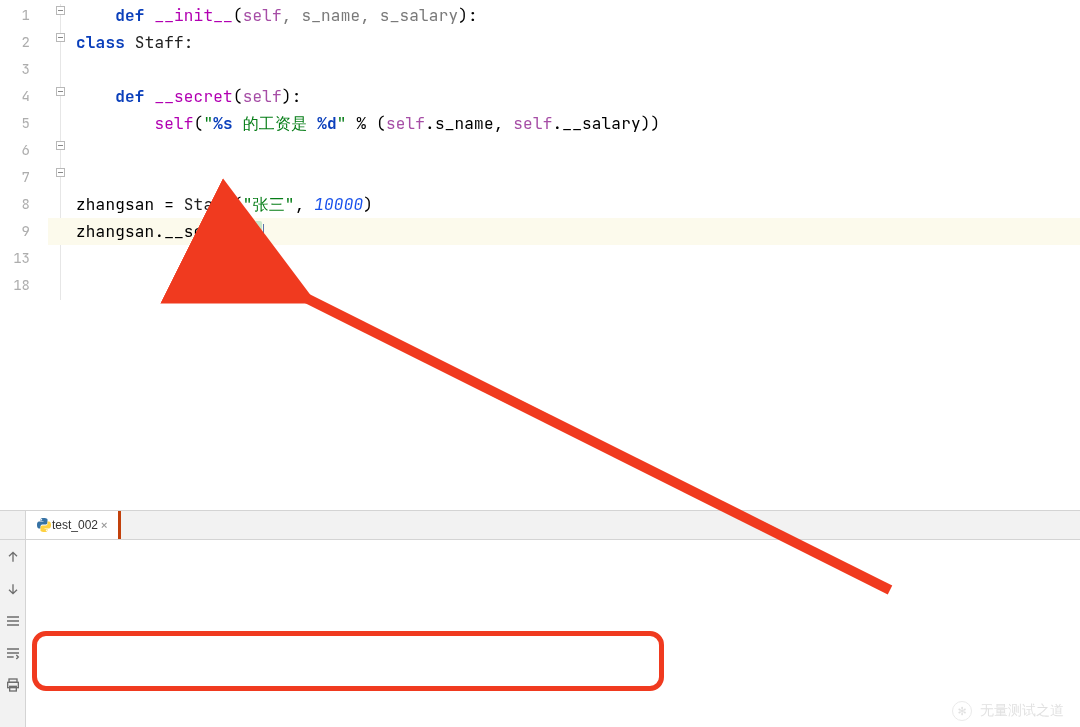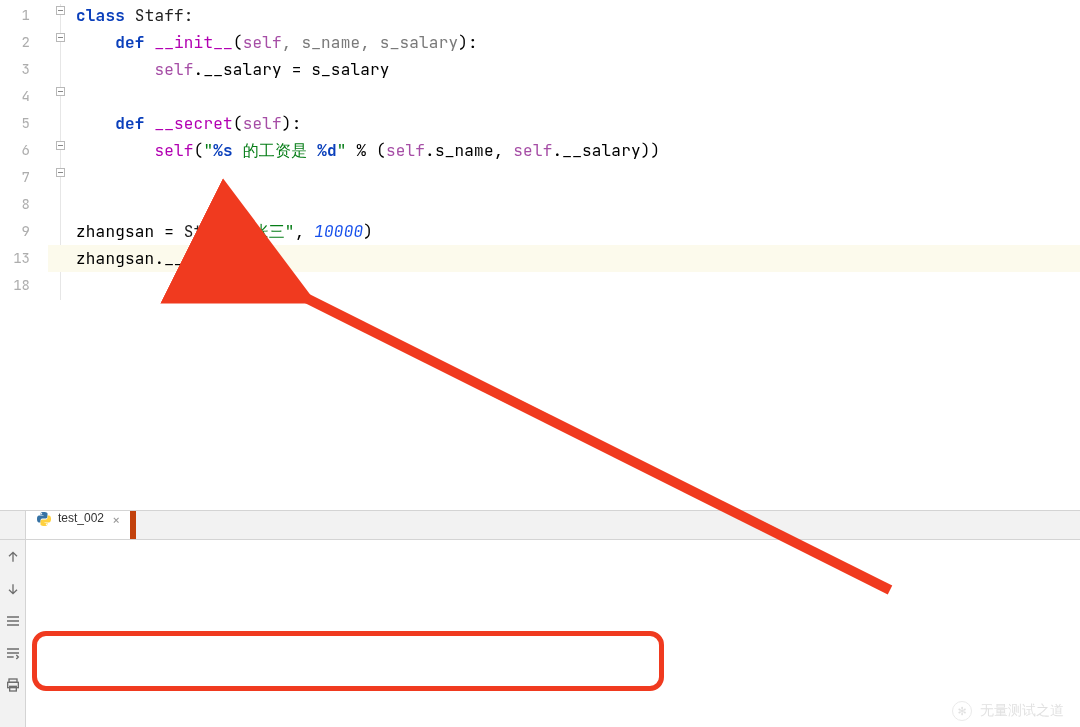--- a/index.html
+++ b/index.html
@@ -23,21 +23,21 @@
 .self { color:#a64ea6; }
 .op { color:#222; }
 .str { color:#067d17; }
 .strfmt { color:#0a3fbb; font-weight:600; }
 .num { color:#1750eb;font-style:italic; }
 .caret { display:inline-block; width:1px; height:18px; background:#5974ab; vertical-align:middle; margin-left:1px; }
 .paren-hl { background:#c8e6c9; border-radius:2px; }
 
 .tabs-bar { flex:0 0 30px; background:#f2f2f2; border-top:1px solid #d4d4d4; border-bottom:1px solid #d4d4d4; display:flex; align-items:stretch; }
 .tabs-left-gutter { width:26px; border-right:1px solid #d4d4d4; }
-.run-tab { display:flex; align-items:flex-start; gap:6px; padding:0 10px; background:#fff; border-right:6px solid #c2410c; }
+.run-tab { display:flex; align-items:center; padding:0 10px; background:#fff; border-right:3px solid #c2410c; }
 .py-icon { width:16px; height:16px; }
 .tab-label { font-family:-apple-system,Segoe UI,sans-serif; font-size:12px; color:#333; }
 .tab-close { color:#999; font-size:14px; margin-left:2px; }
 
 .console-pane { flex:1; display:flex; min-height:0; }
 .tool-gutter { width:26px; background:#f2f2f2; border-right:1px solid #d4d4d4; display:flex; flex-direction:column; align-items:center; padding-top:8px; gap:14px; }
 .tool-btn { width:18px; height:18px; color:#6e6e6e; display:flex; align-items:center; justify-content:center; }
 .tool-btn svg { width:16px; height:16px; }
 .console { flex:1; padding:6px 8px 0 18px; font-size:15px; line-height:24px; color:#222; white-space:pre; overflow:hidden; position:relative; }
 .console .cline { height:24px; }
@@ -69,23 +69,22 @@
       <div class="ln">18</div>
     </div>
     <div class="fold-line"></div>
     <div class="fold-marker open" style="top:6px"></div>
     <div class="fold-marker open" style="top:33px"></div>
     <div class="fold-marker open" style="top:87px"></div>
     <div class="fold-marker open" style="top:141px"></div>
     <div class="fold-marker open" style="top:168px"></div>
 
     <div class="code">
+      <div class="line">    <span class="def-kw">def</span> <span class="dunder">__init__</span>(<span class="self">self</span><span class="param">, s_name, s_salary</span>):</div>
       <div class="line"><span class="kw">class</span> <span class="cls">Staff</span><span class="op">:</span></div>
-      <div class="line">    <span class="def-kw">def</span> <span class="dunder">__init__</span>(<span class="self">self</span><span class="param">, s_name, s_salary</span>):</div>
-      <div class="line">        <span class="self">self</span>.<span>__salary</span> = <span>s_salary</span></div>
       <div class="line"></div>
       <div class="line">    <span class="def-kw">def</span> <span class="fn">__secret</span>(<span class="self">self</span>):</div>
       <div class="line">        <span class="fn">self</span>(<span class="str">"<span class="strfmt">%s</span><span> 的工资是 </span><span class="strfmt">%d</span>"</span> % (<span class="self">self</span>.<span>s_name</span>, <span class="self">self</span>.<span>__salary</span>))</div>
       <div class="line"></div>
       <div class="line"></div>
       <div class="line"><span>zhangsan</span> = <span class="cls">Staff</span>(<span class="str">"张三"</span>, <span class="num">10000</span>)</div>
       <div class="line hl"><span>zhangsan</span>.<span>__secret</span><span class="paren-hl">(</span><span class="paren-hl">)</span><span class="caret"></span></div>
     </div>
   </div>
 

